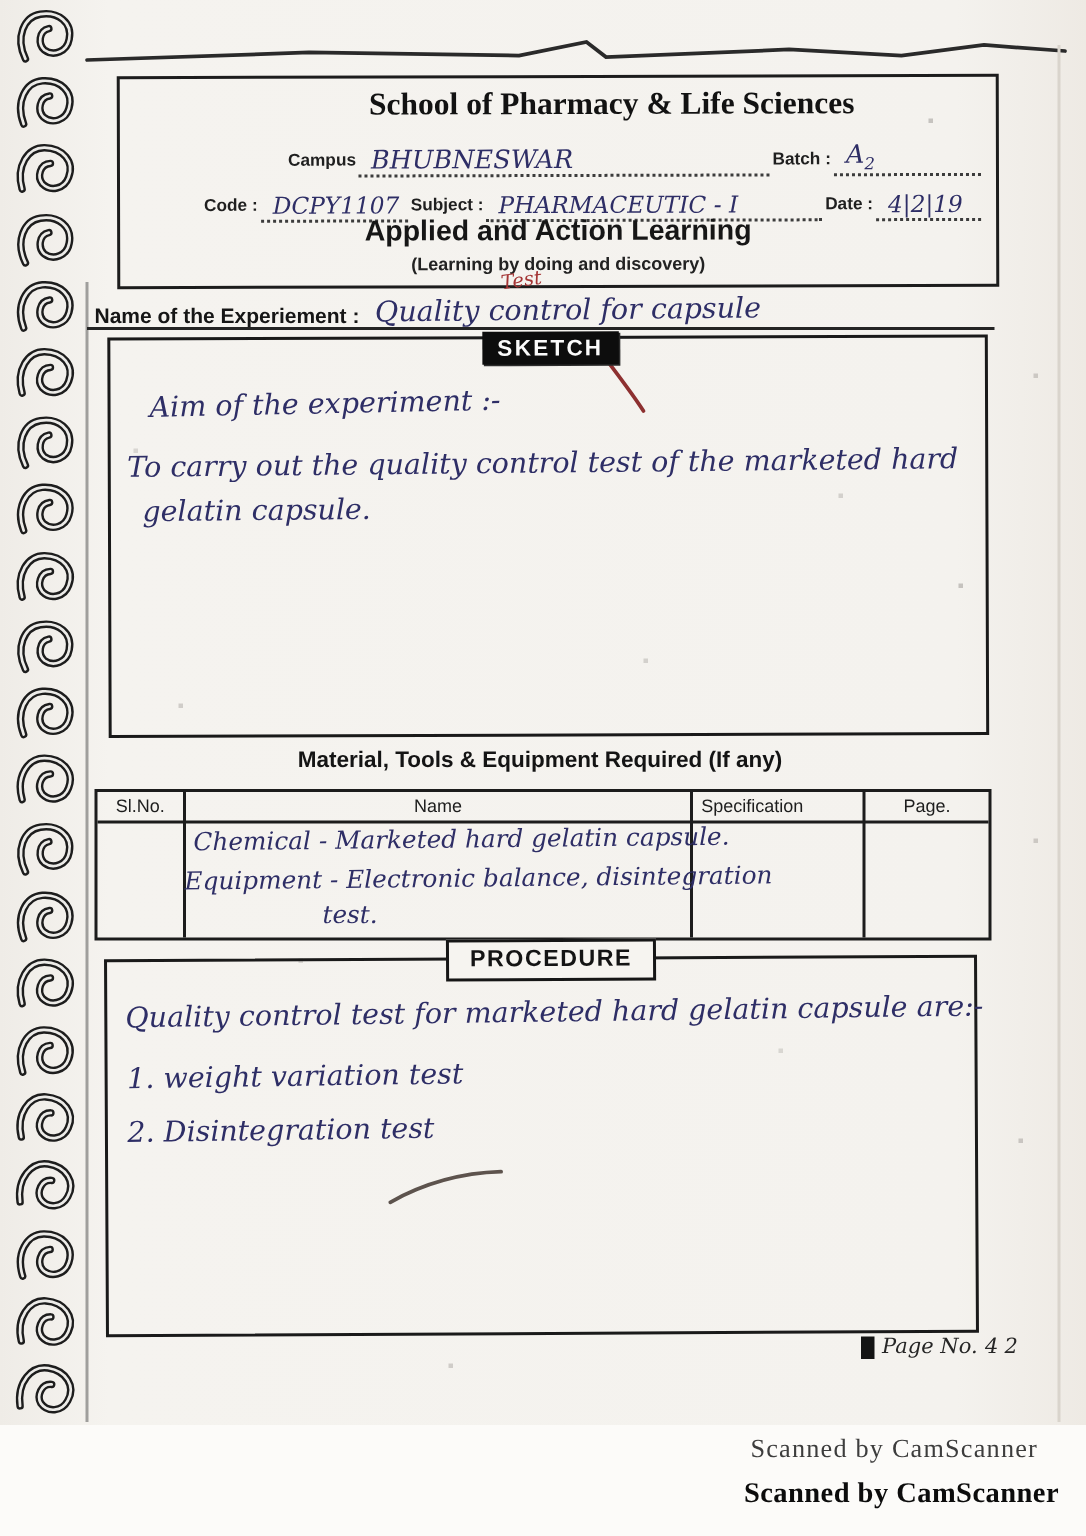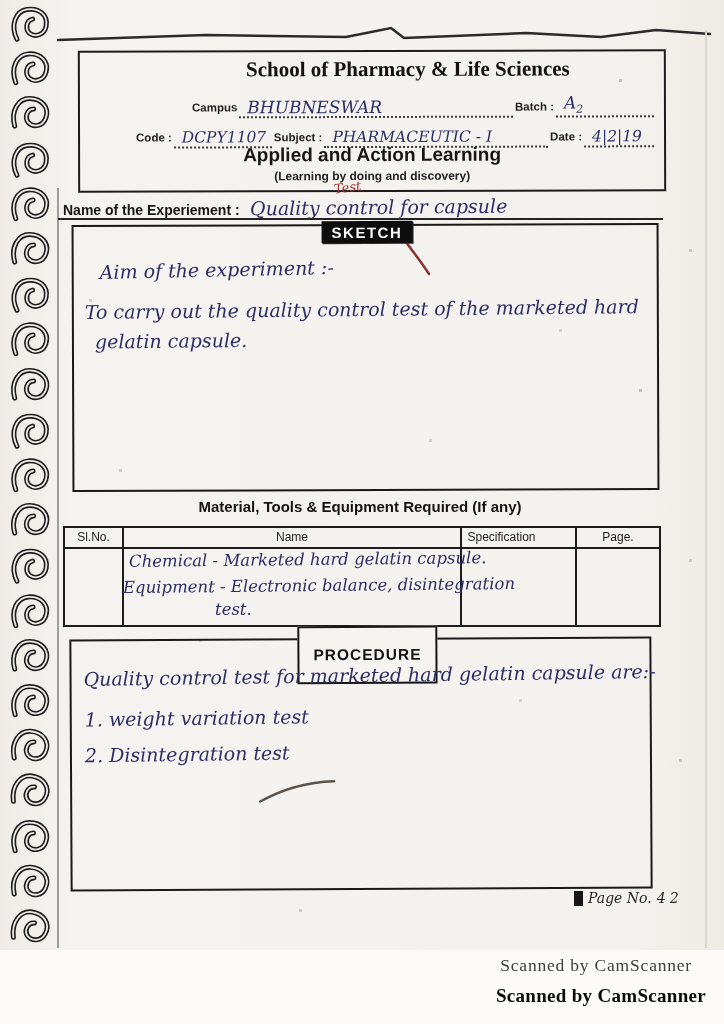--- a/index.html
+++ b/index.html
@@ -66,21 +66,21 @@
   #materials-title{left:63px;top:498px;width:594px;text-align:center;font-weight:700;font-size:15px;color:#141414;}
   #materials-table{left:63px;top:526px;width:594px;height:97px;border:2px solid #1c1c1c;}
   .vline{position:absolute;top:0;bottom:0;width:2px;background:#1c1c1c;}
   #mt-head-line{position:absolute;left:0;right:0;top:19px;height:2px;background:#1c1c1c;}
   .mt-head{position:absolute;top:0;height:19px;font-size:12px;color:#1d1d1d;text-align:center;line-height:18px;}
   .mname{position:absolute;font-size:16.5px;white-space:nowrap;}
   
   #procedure-box{left:70px;top:638px;width:578px;height:248px;border:2.5px solid #1a1a1a;transform:rotate(-.3deg);}
   #procedure-label{
     position:absolute;left:226px;top:-14px;background:#f6f4f0;border:2px solid #161616;
-    font-weight:700;font-size:15.5px;letter-spacing:1px;padding:18px 14px;color:#141414;
+    font-weight:700;font-size:15.5px;letter-spacing:1px;padding:3px 14px;color:#141414;
   }
   #proc-line1{left:12px;top:24px;transform:rotate(-.5deg);}
   #proc-line2{left:13px;top:66px;transform:rotate(-.5deg);}
   #proc-line3{left:13px;top:102px;transform:rotate(-.5deg);}
   
   #page-no{left:574px;top:890px;display:flex;align-items:center;gap:5px;}
   #page-no-square{width:9px;height:15px;background:#141414;}
   .pn-text{font-family:"DejaVu Serif",serif;font-style:italic;font-size:14px;color:#262626;white-space:nowrap;}
   #page-no-value{letter-spacing:4px;text-align:center;}
   #cam1{left:400px;top:955px;width:292px;text-align:right;font-family:"Liberation Serif",serif;font-size:17.5px;color:#3d3d3d;letter-spacing:.8px;}

